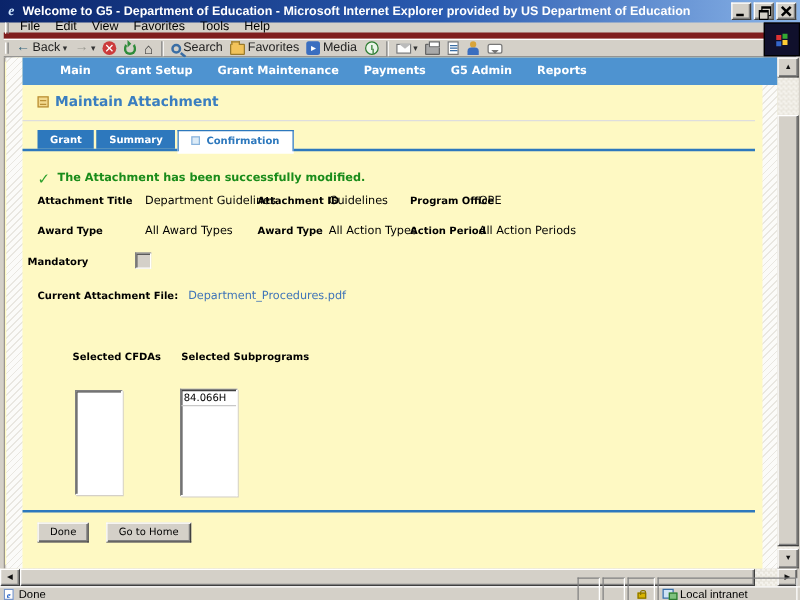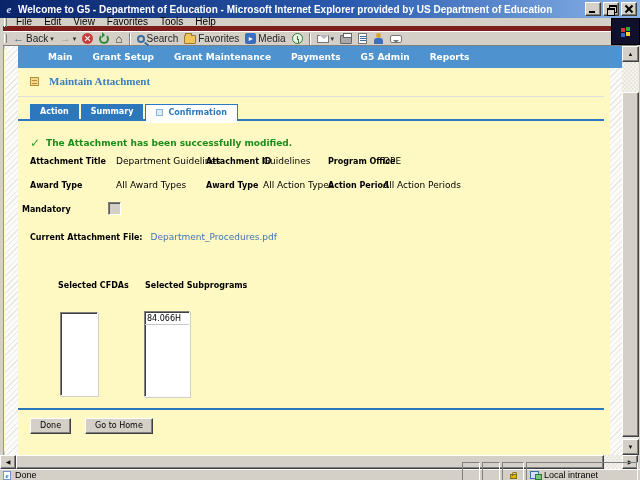--- a/index.html
+++ b/index.html
@@ -73,21 +73,21 @@
   .viewport { position:absolute; left:0; top:46px; width:622px; height:409px; background:#fef9c3; font-family:"DejaVu Sans", sans-serif;border-radius:13px; }
   .winborder-left { position:absolute; left:0; top:0; width:4px; height:100%; background:#d4d0c8; border-right:1px solid #9a968e; }
   .hatch { background:repeating-linear-gradient(315deg,#fbfbf9 0 3px,#e9e7e1 3px 4px); }
   .hatch-left { position:absolute; left:5px; top:0; width:13px; height:100%; }
   .hatch-right { position:absolute; left:610px; top:22px; width:12px; height:387px; }
 
   .navbar { position:absolute; left:18px; top:0; width:604px; height:22px; background:#4e93d0;
     display:flex; align-items:center; padding-left:30px; gap:20px; }
   .nav-item { color:#fff; font-weight:bold; font-size:9px; white-space:nowrap; }
 
-  .page-title-row { position:absolute; left:30px; top:29px; display:flex; align-items:center; gap:10px;font-family:Liberation Serif, serif; }
+  .page-title-row { position:absolute; left:30px; top:29px; display:flex; align-items:center; gap:5px; }
   .bullet-icon { width:9px; height:9px; background:#f3d98e; border:1px solid #b98f35; position:relative; }
   .bullet-icon::after { content:""; position:absolute; left:1px; top:2px; width:5px; height:1px; background:#b98f35; box-shadow:0 3px 0 #b98f35; }
   .page-title { color:#3a7ec0; font-size:11px; font-weight:bold; }
   .hr-light { position:absolute; left:18px; top:50px; width:586px; height:1px; background:#dedede; }
 
   .tabs-row { position:absolute; left:18px; top:56px; width:586px; height:19px;
     display:flex; align-items:flex-end; padding-left:12px; border-bottom:2px solid #2d78bd; }
   .tab { height:15px; line-height:15px; padding:0 10px; font-size:8px; font-weight:bold; margin-right:2px;
     background:#2d78bd; color:#fff; text-align:center; }
   .tab.active { background:#fff; color:#2d78bd; border:1px solid #2d78bd; border-bottom:none; height:17px;
@@ -264,21 +264,21 @@
       <span class="nav-item">Reports</span>
     </div>
 
     <div class="page-title-row">
       <span class="bullet-icon"></span>
       <span class="page-title">Maintain Attachment</span>
     </div>
     <div class="hr-light"></div>
 
     <div class="tabs-row">
-      <span class="tab">Action</span>
+      <span class="tab">Grant</span>
       <span class="tab">Summary</span>
       <span class="tab active">
         <span class="tab-page-icon"></span>
         <span>Confirmation</span>
       </span>
     </div>
 
     <div class="success-row">
       <span class="check-glyph">✓</span>
       <span class="success-text">The Attachment has been successfully modified.</span>

